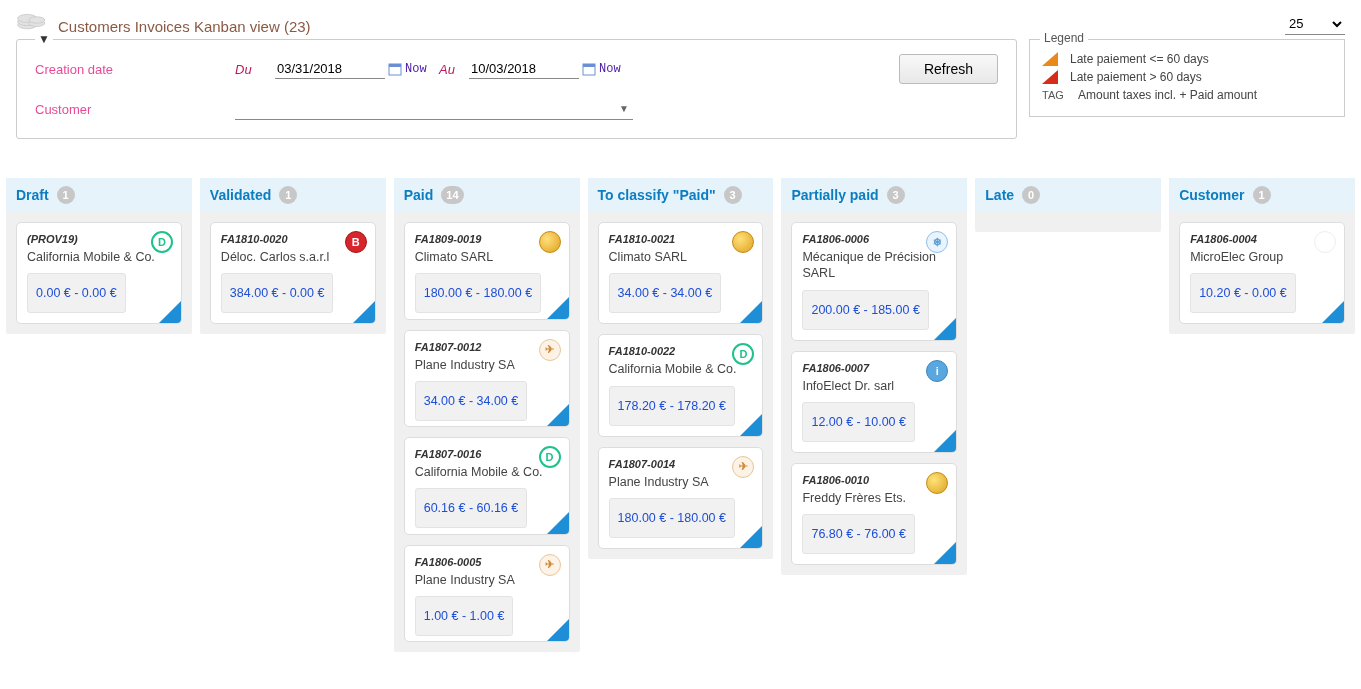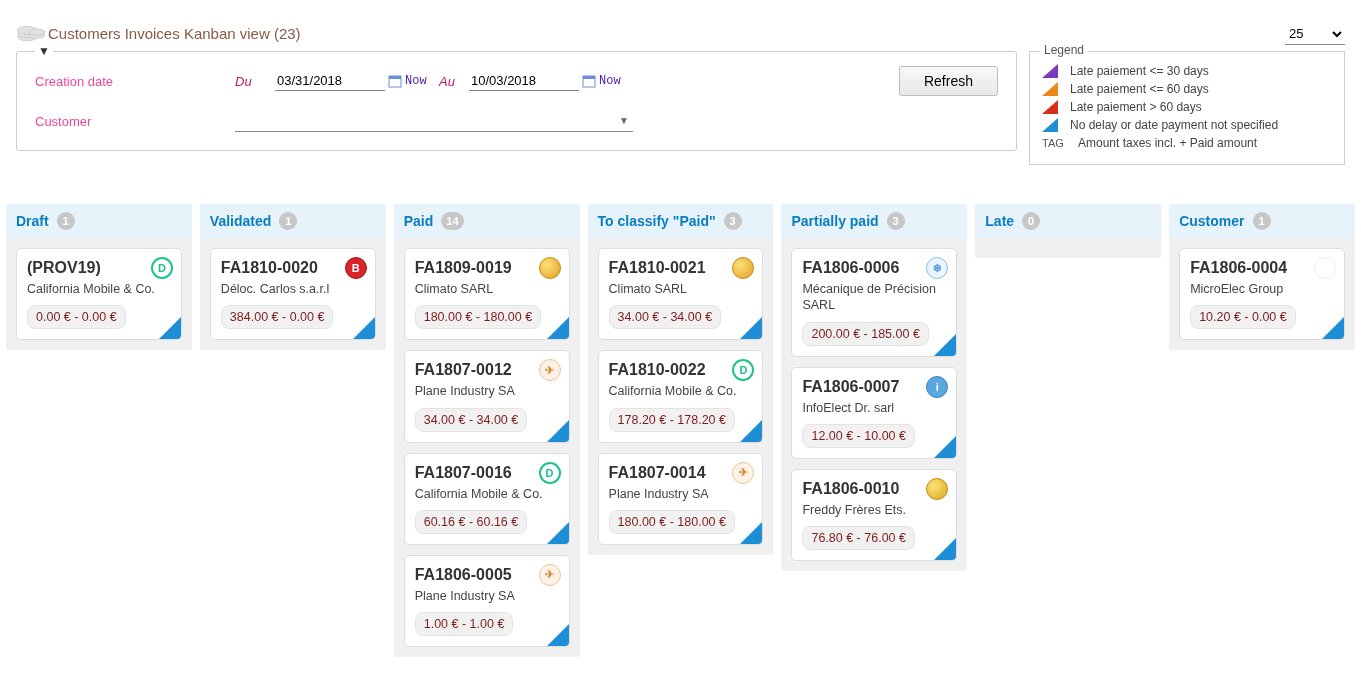--- a/index.html
+++ b/index.html
@@ -1,20 +1,20 @@
 <!DOCTYPE html>
 <html><head>
 <meta charset="utf-8">
 <style>
   * { box-sizing: border-box; }
   html, body { margin:0; padding:0; font-family: Arial, Helvetica, sans-serif; font-size:13px; color:#333; background:#fff; }
   body { width:1361px; }
 
   
-  .header { display:flex; align-items:center; padding:20px 16px 4px 16px; gap:0; }
+  .header { display:flex; align-items:flex-end; padding:8px 16px 4px 16px; gap:10px; }
   .header-icon svg { width:32px; height:24px; }
   .header-title { color:#8a5a44; font-size:15px; }
   .pager-select { margin-left:auto; border:none; border-bottom:1px solid #888; background:transparent; font-size:13px; width:60px; height:22px; }
 
   
   .filter-row { display:flex; align-items:flex-start; gap:12px; padding:0 16px 16px 16px; }
   .filter-box { flex:1; border:1px solid #ccc; border-radius:3px; padding:14px 18px 18px 18px; position:relative; }
   .filter-handle { position:absolute; top:-8px; left:18px; background:#fff; padding:0 3px; font-size:12px; }
   .filter-grid { display:grid; grid-template-columns:200px 40px 110px 20px 34px 30px 110px 20px 34px 1fr 130px; row-gap:14px; align-items:center; }
   .filter-label { color:#ec4899; }
@@ -33,23 +33,23 @@
 
   
   .kanban { display:flex; gap:8px; padding:0 6px 12px 6px; align-items:flex-start; }
   .kcol { flex:1; min-width:0; background:#f0f0f0; border-radius:2px; display:flex; flex-direction:column;margin-top:23px; }
   .kcol-header { background:#e6f3fb; padding:8px 10px; display:flex; align-items:center; gap:8px; }
   .kcol-title { color:#0b7dc1; font-weight:bold; font-size:14px; }
   .kcol-badge { background:#c7c7c7; color:#fff; border-radius:9px; min-width:18px; height:18px; display:inline-flex; align-items:center; justify-content:center; font-size:11px; font-weight:bold; padding:0 5px; }
   .kcol-body { padding:10px; display:flex; flex-direction:column; gap:10px; max-height:440px; overflow:hidden; }
 
   .card { background:#fff; border:1px solid #ddd; border-radius:5px; padding:10px 10px 10px 10px; position:relative; overflow:hidden; }
-  .card-ref { font-weight:bold; font-size:16px; margin-bottom:4px; }
+  .card-ref { font-weight:bold; font-size:11px; margin-bottom:4px;font-style:italic; }
   .card-cust { font-size:12.5px; color:#444; margin-bottom:8px; line-height:1.3; }
-  .card-amount { display:inline-block; background:#f1f1f1; border:1px solid #e3e3e3; border-radius:8px; padding:4px 8px; font-size:12.5px; color:#7f1d1d; }
+  .card-amount { display:inline-block; background:#f1f1f1; border:1px solid #e3e3e3; border-radius:3px; padding:12px 8px; font-size:12.5px; color:#1d4ed8; }
   .card-corner { position:absolute; right:0; bottom:0; width:0; height:0; border-style:solid; border-width:0 0 22px 22px; }
   .card-corner.blue   { border-color:transparent transparent #1e8fd6 transparent; }
 
   .card-logo { position:absolute; top:8px; right:8px; width:22px; height:22px; border-radius:11px; display:flex; align-items:center; justify-content:center; font-size:11px; font-weight:bold; color:#fff; }
   .logo-D    { background:#fff; border:2px solid #20c28b; color:#20c28b; }
   .logo-B    { background:#d8242a; border:1px solid #a01818; }
   .logo-sun  { background:radial-gradient(circle at 35% 35%, #ffe07a, #e0a020); border:1px solid #c88a10; }
   .logo-snow { background:#eaf4ff; border:1px solid #8fbfe8; color:#5a9fd4; }
   .logo-info { background:#5aa7e0; border:1px solid #3a87c0; }
   .logo-gold { background:radial-gradient(circle at 35% 35%, #ffe27a, #d9a520); border:1px solid #c88a10; }
@@ -114,35 +114,27 @@
       <div class="customer-select" style="display:flex;align-items:center;justify-content:flex-end;padding-right:4px;">
         <span class="dropdown-arrow">▼</span>
       </div>
     </div>
   </div>
 
   <div class="legend-box">
     <span class="legend-title">Legend</span>
     <div id="legend-items">
         <div class="legend-item">
-          <span class="tri purple"></span>
-          <span>Late paiement &lt;= 30 days</span>
-        </div>
-        <div class="legend-item">
           <span class="tri orange"></span>
           <span>Late paiement &lt;= 60 days</span>
         </div>
         <div class="legend-item">
           <span class="tri red"></span>
           <span>Late paiement &gt; 60 days</span>
         </div>
-        <div class="legend-item">
-          <span class="tri blue"></span>
-          <span>No delay or date payment not specified</span>
-        </div>
       </div>
     <div class="legend-item">
       <span class="legend-tag">TAG</span>
       <span>Amount taxes incl. + Paid amount</span>
     </div>
   </div>
 </div>
 
 <div class="kanban" id="kanban">
     <div class="kcol">

